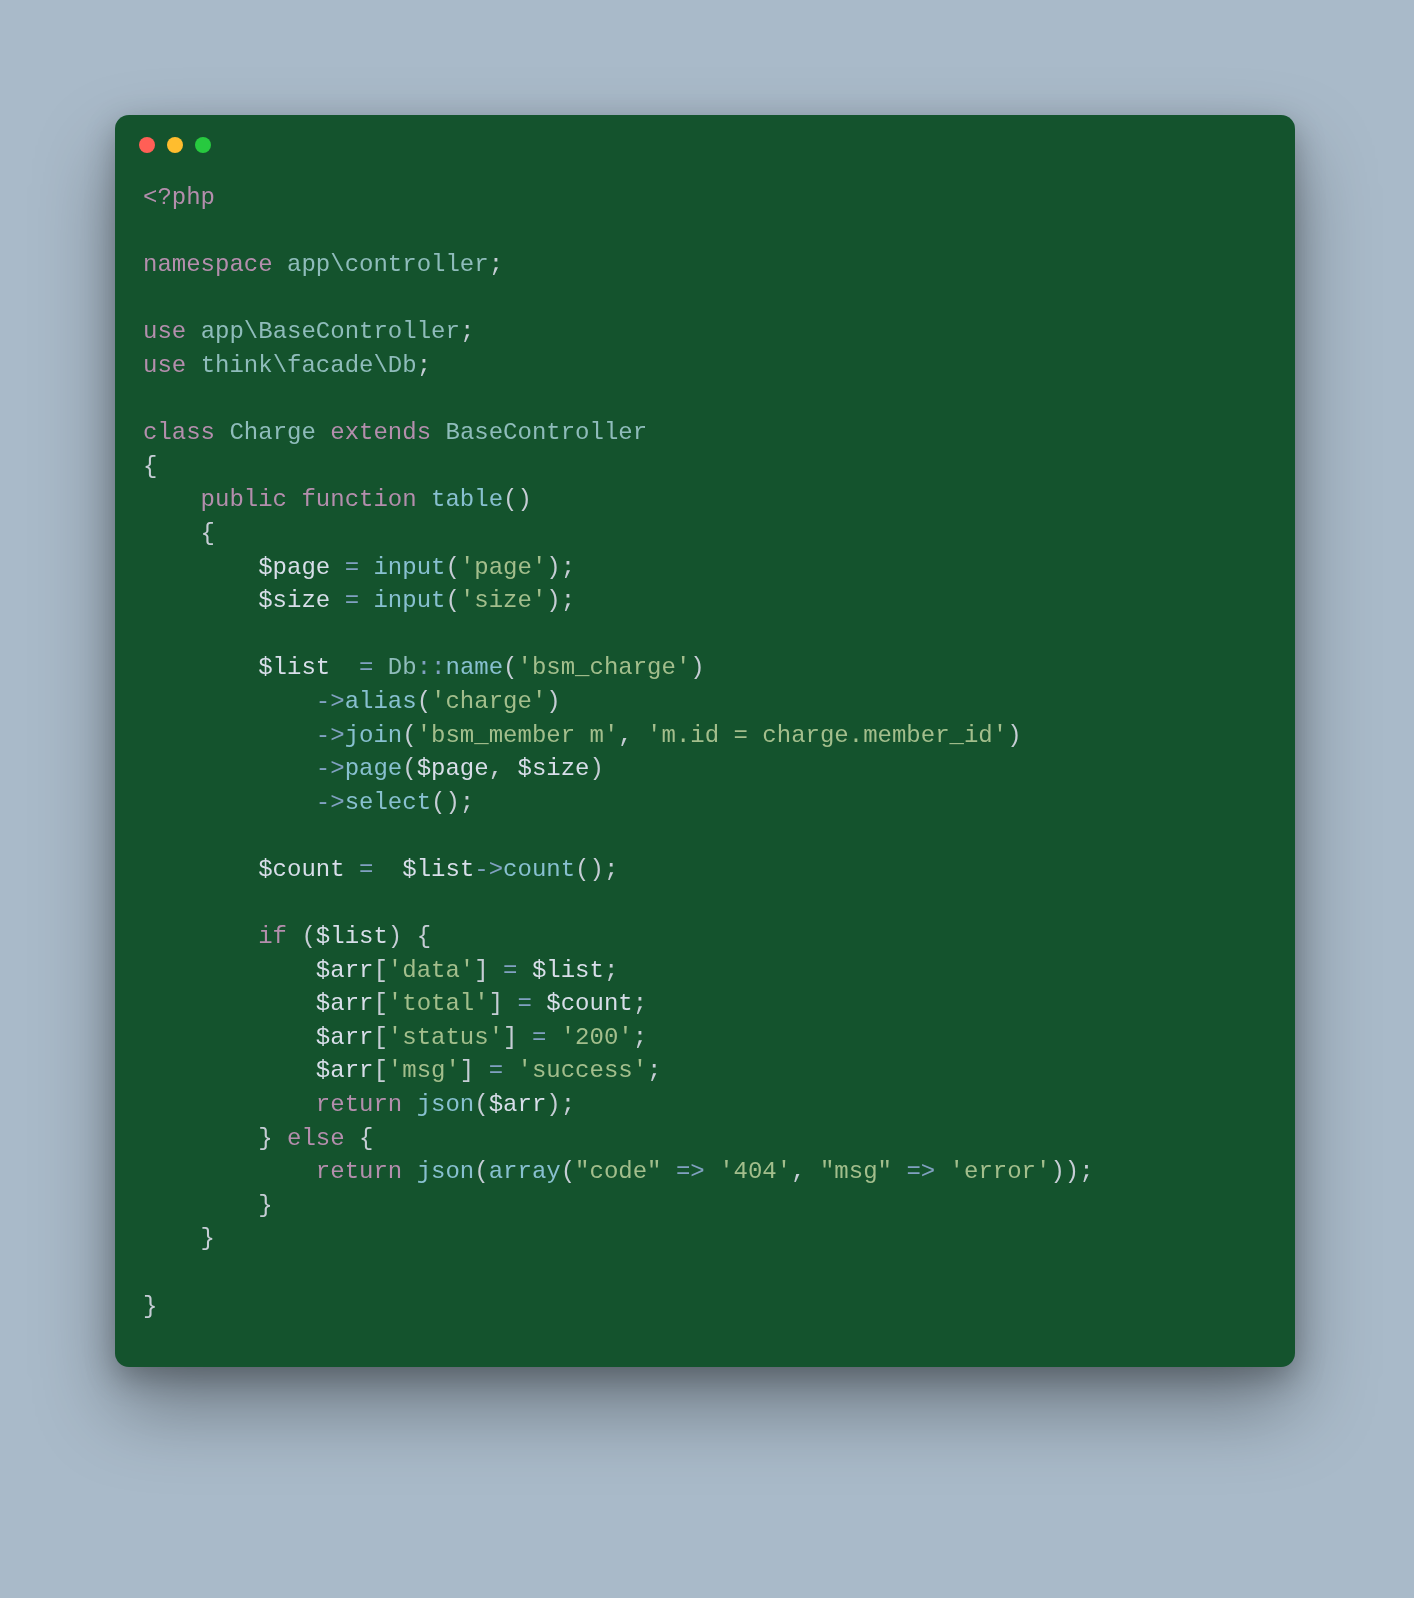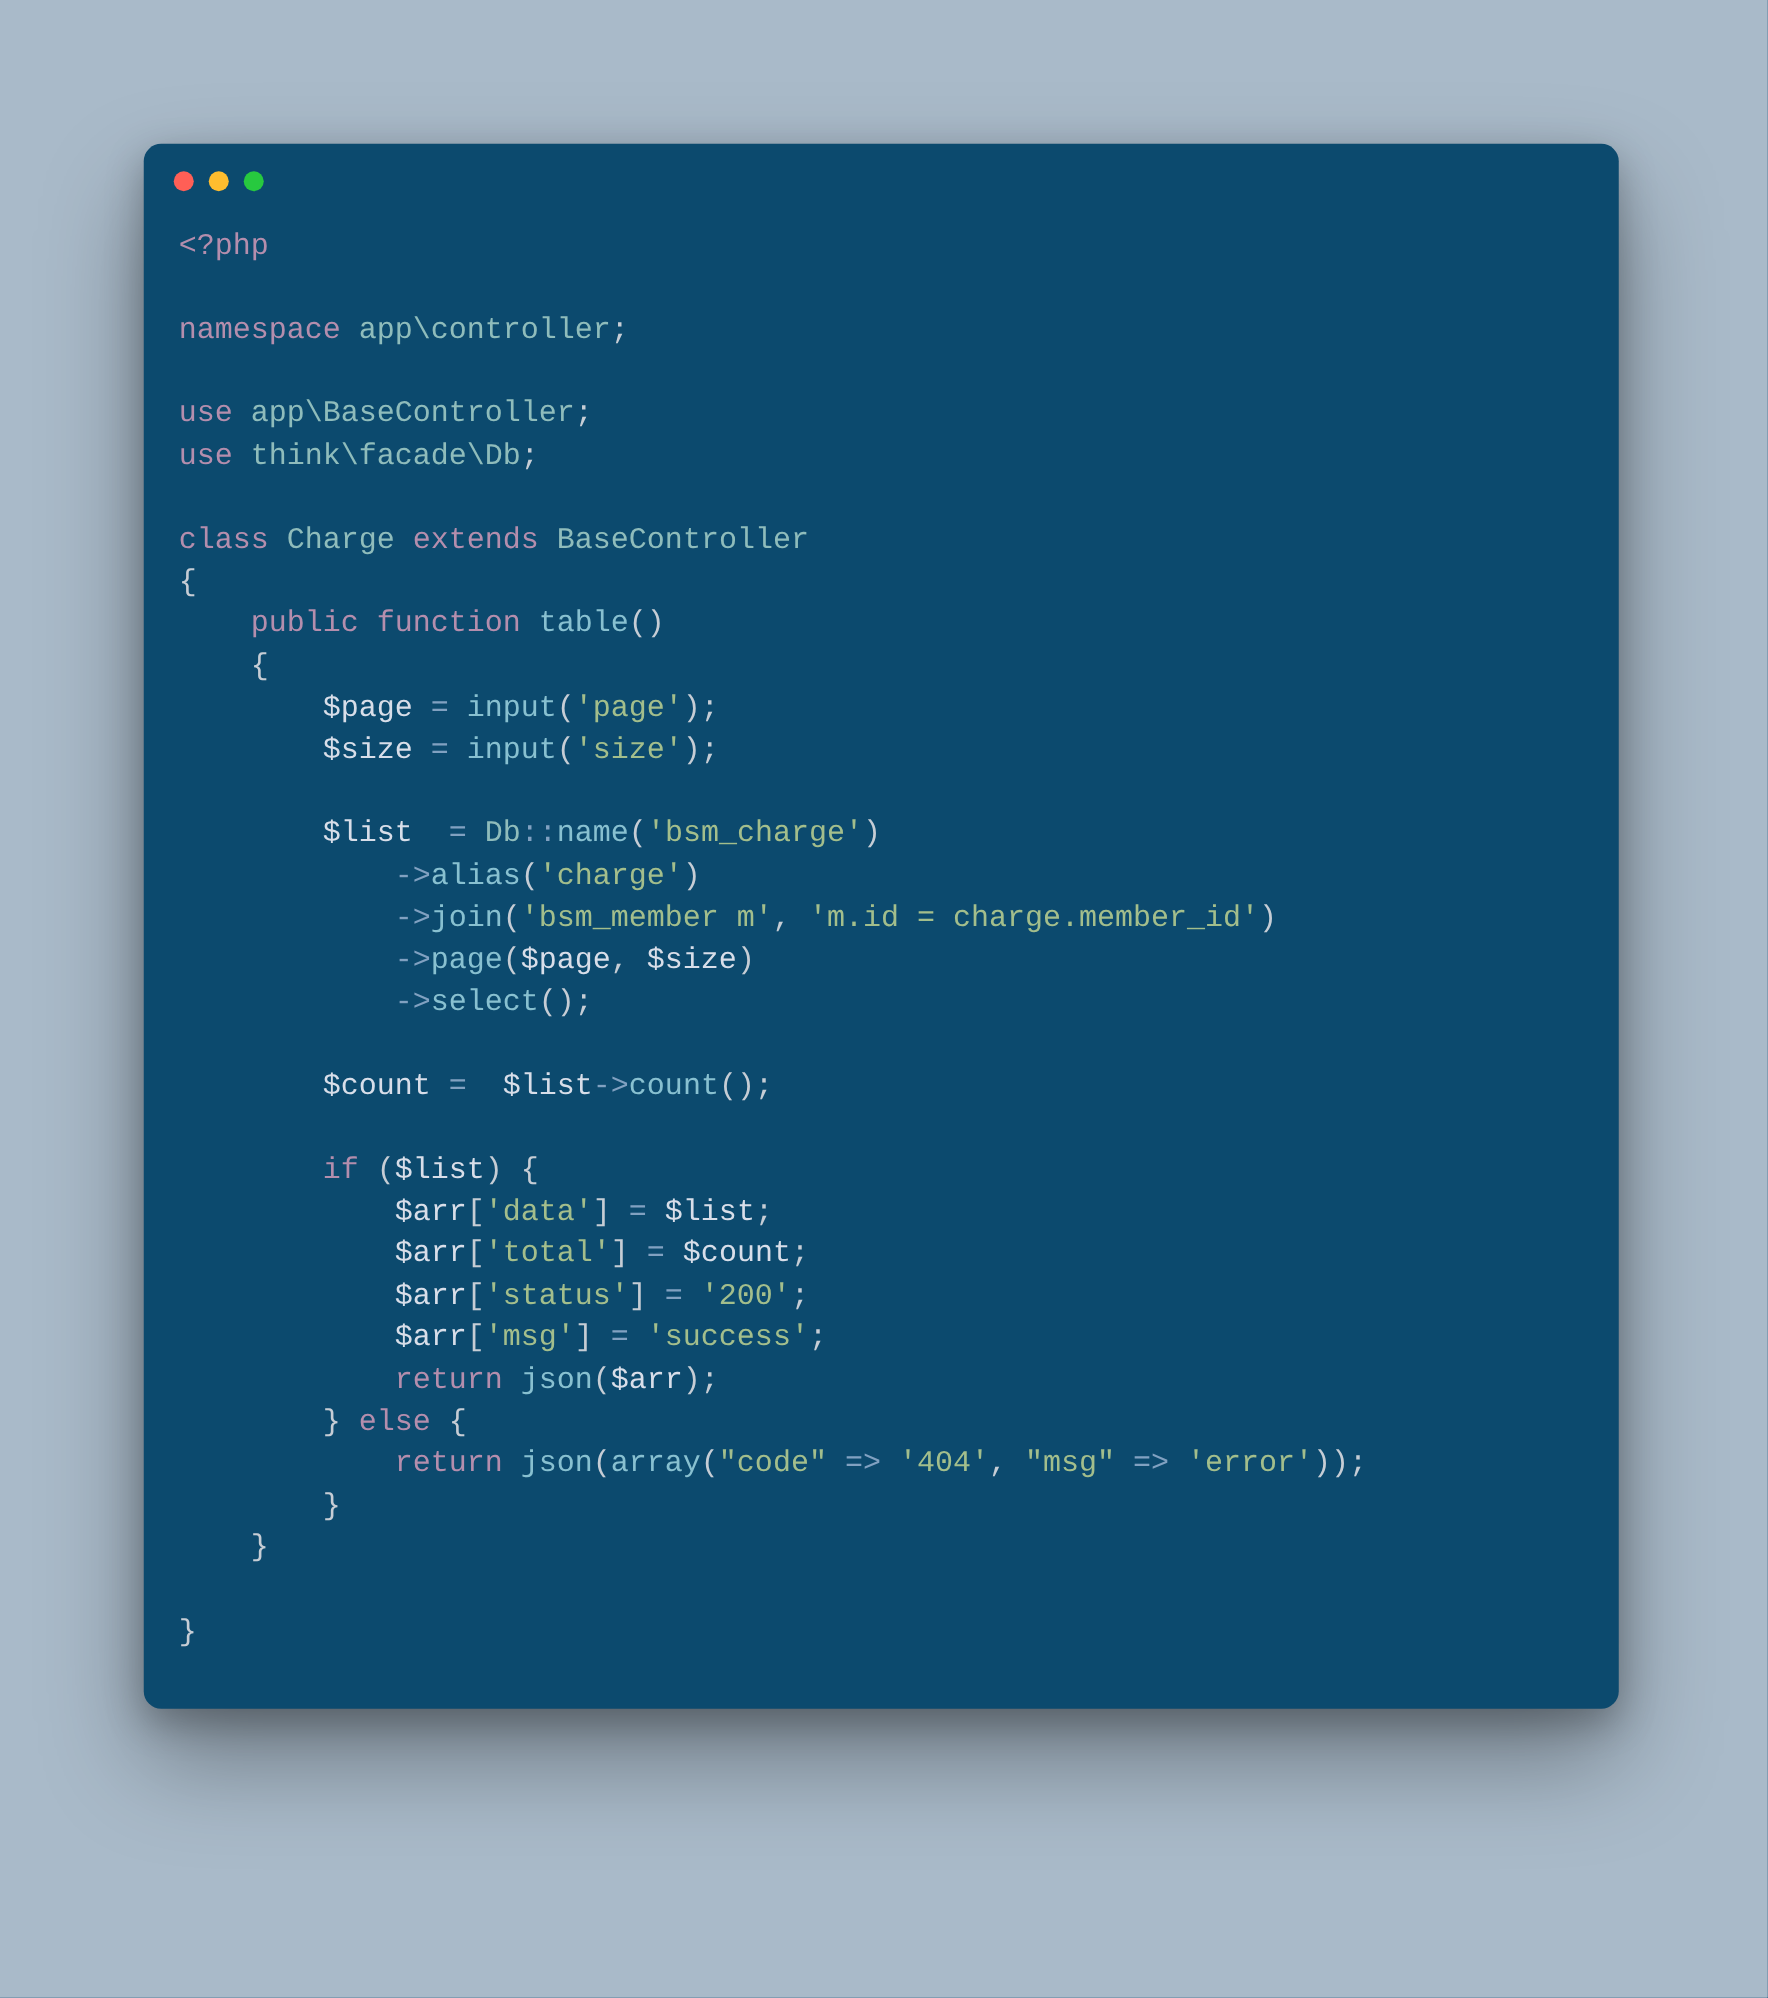--- a/index.html
+++ b/index.html
@@ -8,21 +8,21 @@
     width: 1414px;
     height: 1598px;
     background: #a9bac9;
     font-family: ui-monospace, SFMono-Regular, "SF Mono", Menlo, Consolas, "Liberation Mono", monospace;
   }
   .frame {
     position: absolute;
     left: 115px;
     top: 115px;
     width: 1180px;
-    background: #0c4a6e;
+    background: #14532d;
     border-radius: 14px;
     box-shadow: 0 40px 80px rgba(0,0,0,0.35), 0 10px 30px rgba(0,0,0,0.25);
     padding-bottom: 44px;
   }
   .titlebar {
     display: flex;
     align-items: center;
     height: 60px;
     padding: 0 24px;
     gap: 12px;

